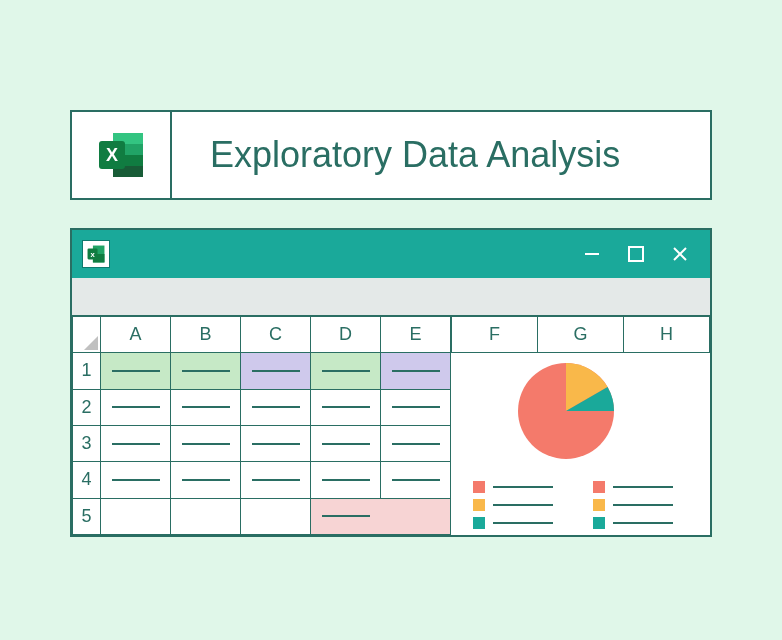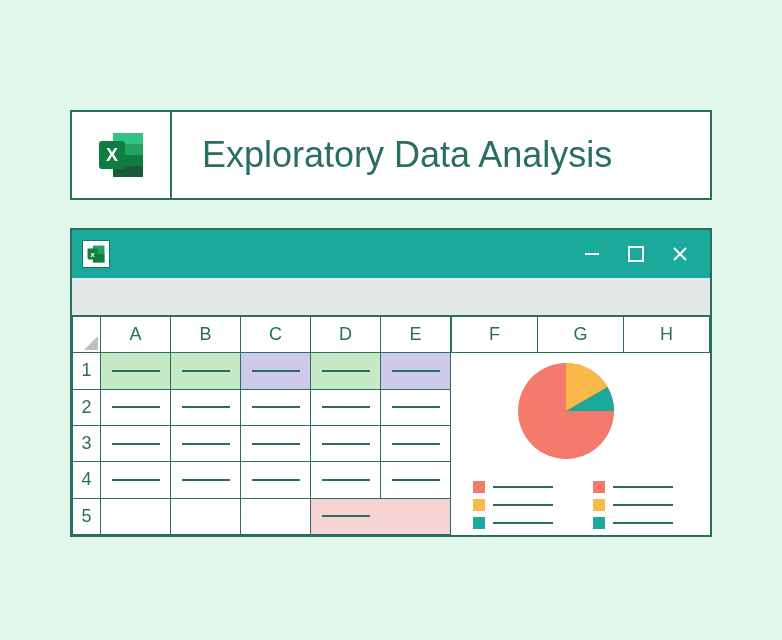--- a/index.html
+++ b/index.html
@@ -21,21 +21,21 @@
     width: 100px;
     border-right: 2px solid #2a6e63;
     display: flex;
     align-items: center;
     justify-content: center;
   }
   .banner-title {
     flex: 1;
     display: flex;
     align-items: center;
-    padding-left: 30px;
+    padding-left: 38px;
     font-size: 36px;
     color: #2a6e63;
     font-weight: 500;
     border-radius: 21px;
   }
   .app-window {
     margin-top: 28px;
     border: 2px solid #2a6e63;
     background: white;
   }

